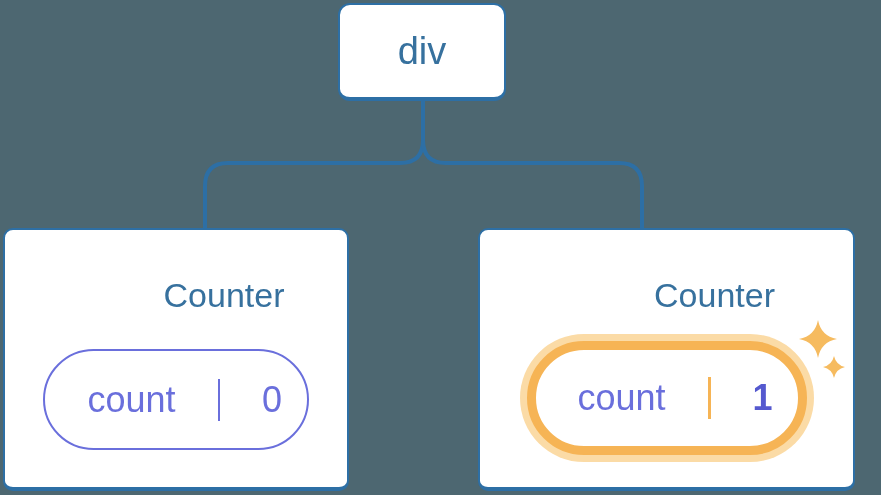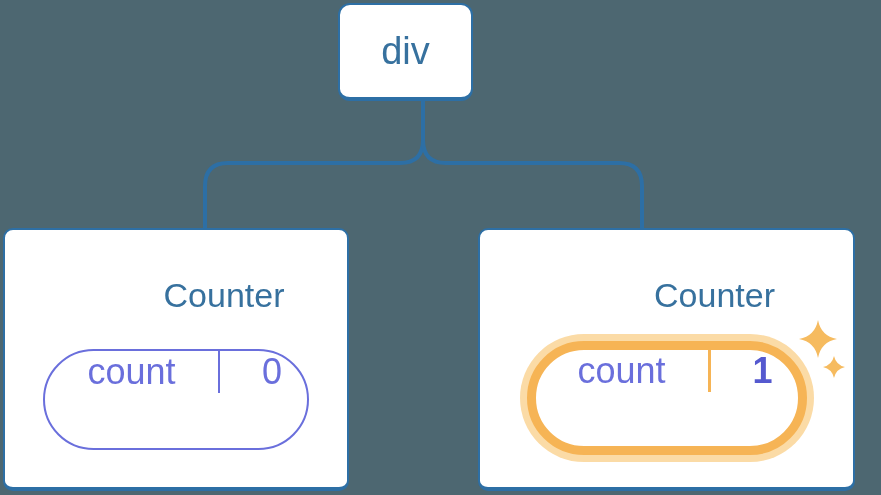--- a/index.html
+++ b/index.html
@@ -17,21 +17,21 @@
   html,body{margin:0;padding:0;}
   .canvas{
     position:relative;
     width:881px;height:495px;
     background:var(--background);
     font-family:"Liberation Sans", sans-serif;
     overflow:hidden;
   }
   .connectors{position:absolute;left:0;top:0;pointer-events:none;}
   .root-node{
-    position:absolute;left:338px;top:3px;width:135px;height:98px;
+    position:absolute;left:338px;top:3px;width:168px;height:98px;
     box-sizing:border-box;
     background:var(--card-bg);
     border:2px solid var(--node-border);
     border-bottom-width:4px;
     border-radius:12px;
     display:flex;align-items:center;justify-content:center;
     font-size:38px;font-weight:500;color:var(--node-text);
   }
   .card{
     position:absolute;top:228px;height:263px;
@@ -44,21 +44,21 @@
   .card.card-left{left:3px;width:346px;}
   .card.card-right{left:478px;width:377px;}
   .card-title{
     position:absolute;top:46px;left:0;width:100%;
     text-align:center;
     font-size:34px;font-weight:500;color:var(--node-text);margin-left:48px;
   }
   .pill{
     position:absolute;left:50%;transform:translateX(-50%);
     box-sizing:border-box;
-    display:flex;align-items:flex-start;
+    display:flex;align-items:center;
     background:var(--card-bg);
     overflow:hidden;
     gap:17px;
   }
   .pill.pill-plain{
     top:119px;width:266px;height:101px;
     border:2px solid var(--state-purple);
     border-radius:60px;
   }
   .pill.pill-highlight{

